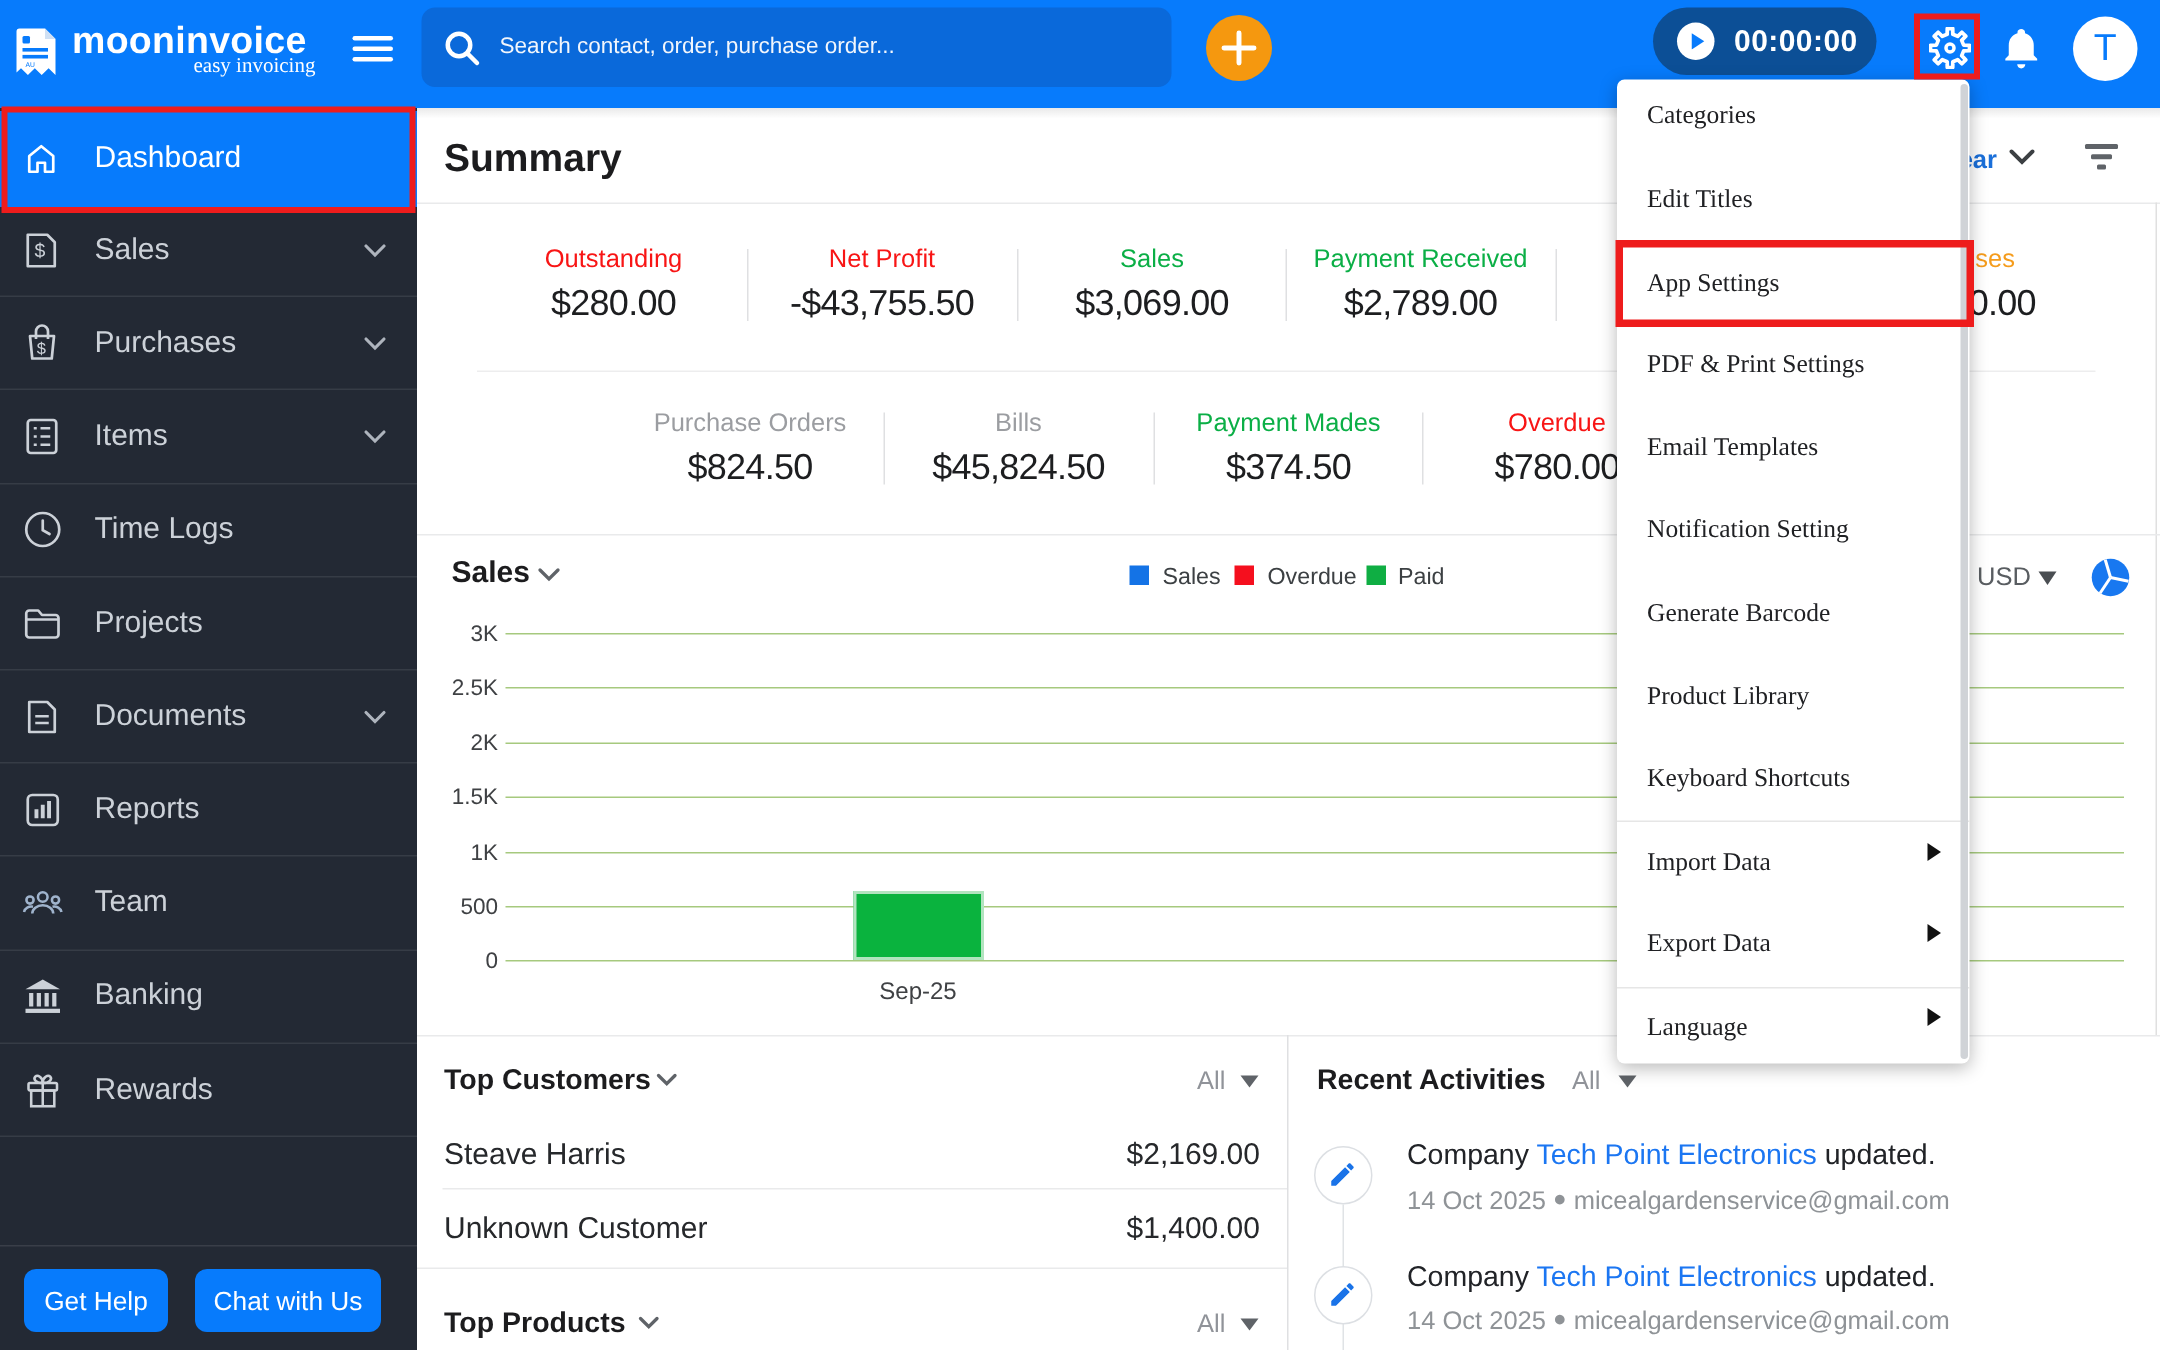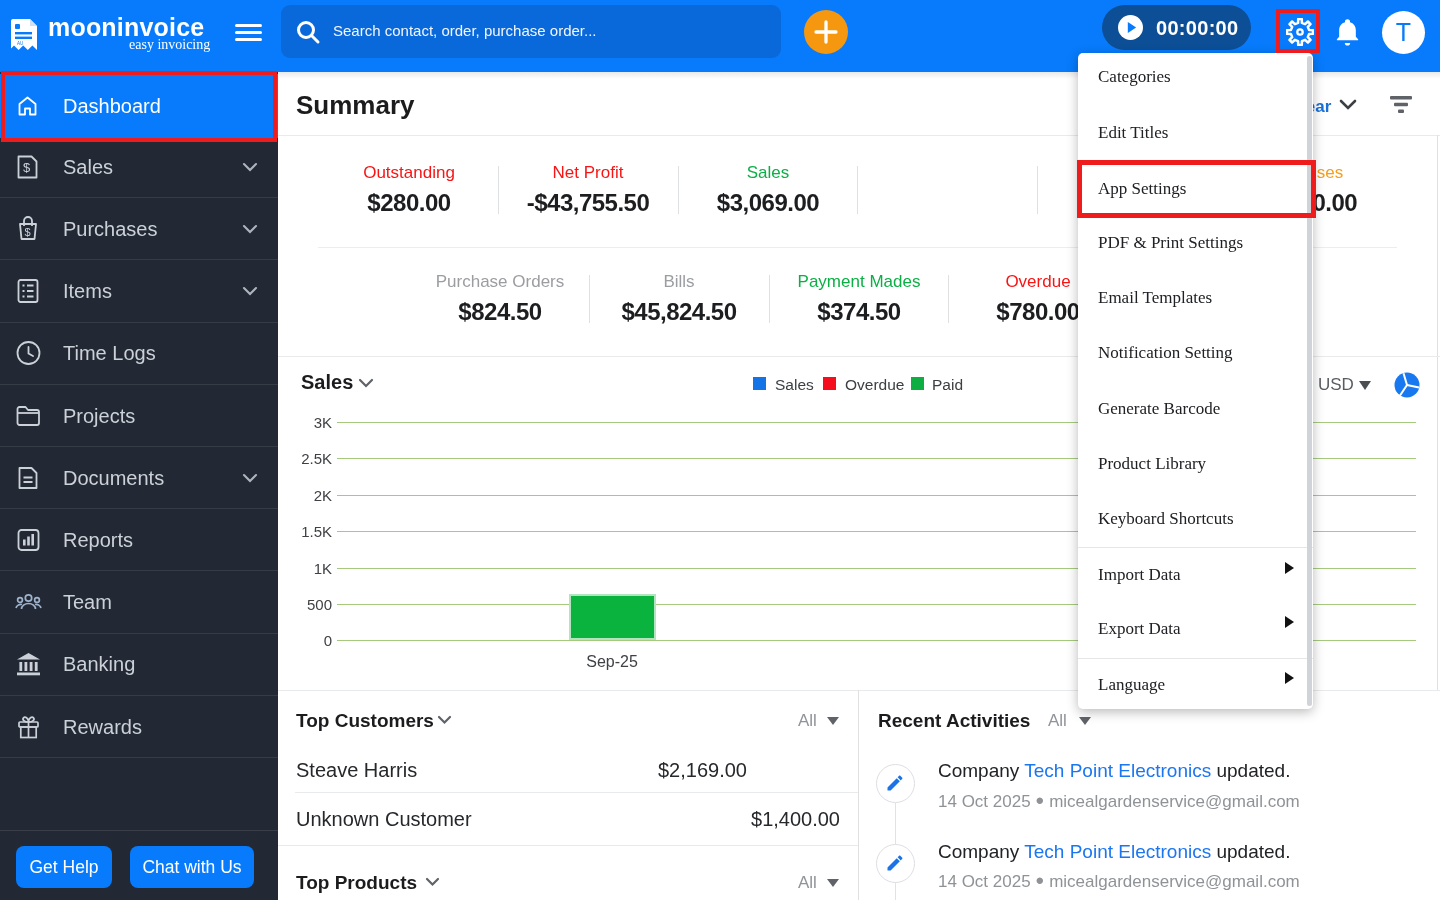--- a/index.html
+++ b/index.html
@@ -55,21 +55,21 @@
 #content { position:absolute; left:278px; top:72px; width:1162px; height:828px;
   background:#fff; z-index:1; }
 .hdiv { position:absolute; background:#e9eaeb; height:1px; }
 .vdiv { position:absolute; background:#dfe0e2; width:1px; }
 #summary { position:absolute; left:18px; top:18px; font-size:26px;
   font-weight:700; color:#1c1c1e; }
 #thisyear { position:absolute; left:978px; top:25px; font-size:17px;
   font-weight:700; color:#1a6fd9; }
 .stat { position:absolute; text-align:center; width:180px; }
 .stat .sl { font-size:17px; }
-.stat .sv { font-size:24px; color:#1d1e20; margin-top:6px; letter-spacing:-0.5px;font-weight:bold; }
+.stat .sv { font-size:24px; color:#1d1e20; margin-top:6px; letter-spacing:-0.5px; }
 .red { color:#f81515; } .green { color:#0baf46; } .orange { color:#f59c1c; }
 .grey { color:#9b9da1; }
 
 
 .gl { position:absolute; left:59px; width:1079px; height:1px; background:#a6c97e; }
 .gll { position:absolute; width:40px; text-align:right; font-size:15px;
   color:#3f4144; }
 .lsq { position:absolute; width:13px; height:13px; top:305px; }
 
 
@@ -112,20 +112,24 @@
         <div class="sl red">Outstanding</div>
         <div class="sv">$280.00</div>
       </div>
     <div class="stat" style="left:220px;top:91px">
         <div class="sl red">Net Profit</div>
         <div class="sv">-$43,755.50</div>
       </div>
     <div class="stat" style="left:400px;top:91px">
         <div class="sl green">Sales</div>
         <div class="sv">$3,069.00</div>
+      </div>
+    <div class="stat" style="left:579px;top:91px">
+        <div class="sl green">Payment Received</div>
+        <div class="sv">$2,789.00</div>
       </div>
     <div class="stat" style="left:759px;top:91px">
         <div class="sl grey">Credit Notes</div>
         <div class="sv">$0.00</div>
       </div>
     <div class="stat" style="left:938px;top:91px">
         <div class="sl orange">Expenses</div>
         <div class="sv">$1,230.00</div>
       </div>
     <div class="vdiv" style="left:220px;top:94px;height:48px"></div>
@@ -202,21 +206,21 @@
     <div class="hdiv" style="left:0;top:618px;width:1162px"></div>
     <div class="vdiv" style="left:580px;top:618px;height:210px"></div>
 
     <div class="abs" style="left:18px;top:638px;font-size:19px;font-weight:700;color:#1c1c1e">Top Customers</div>
     <svg class="abs" style="left:159px;top:643px" width="15" height="10" viewBox="0 0 15 10">
         <path d="M2 2l5.5 5.5L13 2" fill="none" stroke="#5f6368" stroke-width="2.2" stroke-linecap="round"></path>
       </svg>
     <div class="abs" style="left:520px;top:639px;font-size:17px;color:#909399">All</div>
     <div class="abs" style="left:549px;top:645px;width:0;height:0;border-top:8px solid #5f6368;border-left:6px solid transparent;border-right:6px solid transparent"></div>
     <div class="abs" style="left:18px;top:687px;font-size:20px;color:#26282b">Steave Harris</div>
-    <div class="abs" style="left:380px;top:687px;width:182px;text-align:left;font-size:20px;color:#26282b">$2,169.00</div>
+    <div class="abs" style="left:380px;top:687px;width:182px;text-align:right;font-size:20px;color:#26282b">$2,169.00</div>
     <div class="hdiv" style="left:17px;top:719.5px;width:563px"></div>
     <div class="abs" style="left:18px;top:736px;font-size:20px;color:#26282b">Unknown Customer</div>
     <div class="abs" style="left:380px;top:736px;width:182px;text-align:right;font-size:20px;color:#26282b">$1,400.00</div>
     <div class="hdiv" style="left:0;top:773px;width:580px"></div>
     <div class="abs" style="left:18px;top:800px;font-size:19px;font-weight:700;color:#1c1c1e">Top Products</div>
     <svg class="abs" style="left:147px;top:805px" width="15" height="10" viewBox="0 0 15 10">
         <path d="M2 2l5.5 5.5L13 2" fill="none" stroke="#5f6368" stroke-width="2.2" stroke-linecap="round"></path>
       </svg>
     <div class="abs" style="left:520px;top:801px;font-size:17px;color:#909399">All</div>
     <div class="abs" style="left:549px;top:807px;width:0;height:0;border-top:8px solid #5f6368;border-left:6px solid transparent;border-right:6px solid transparent"></div>

